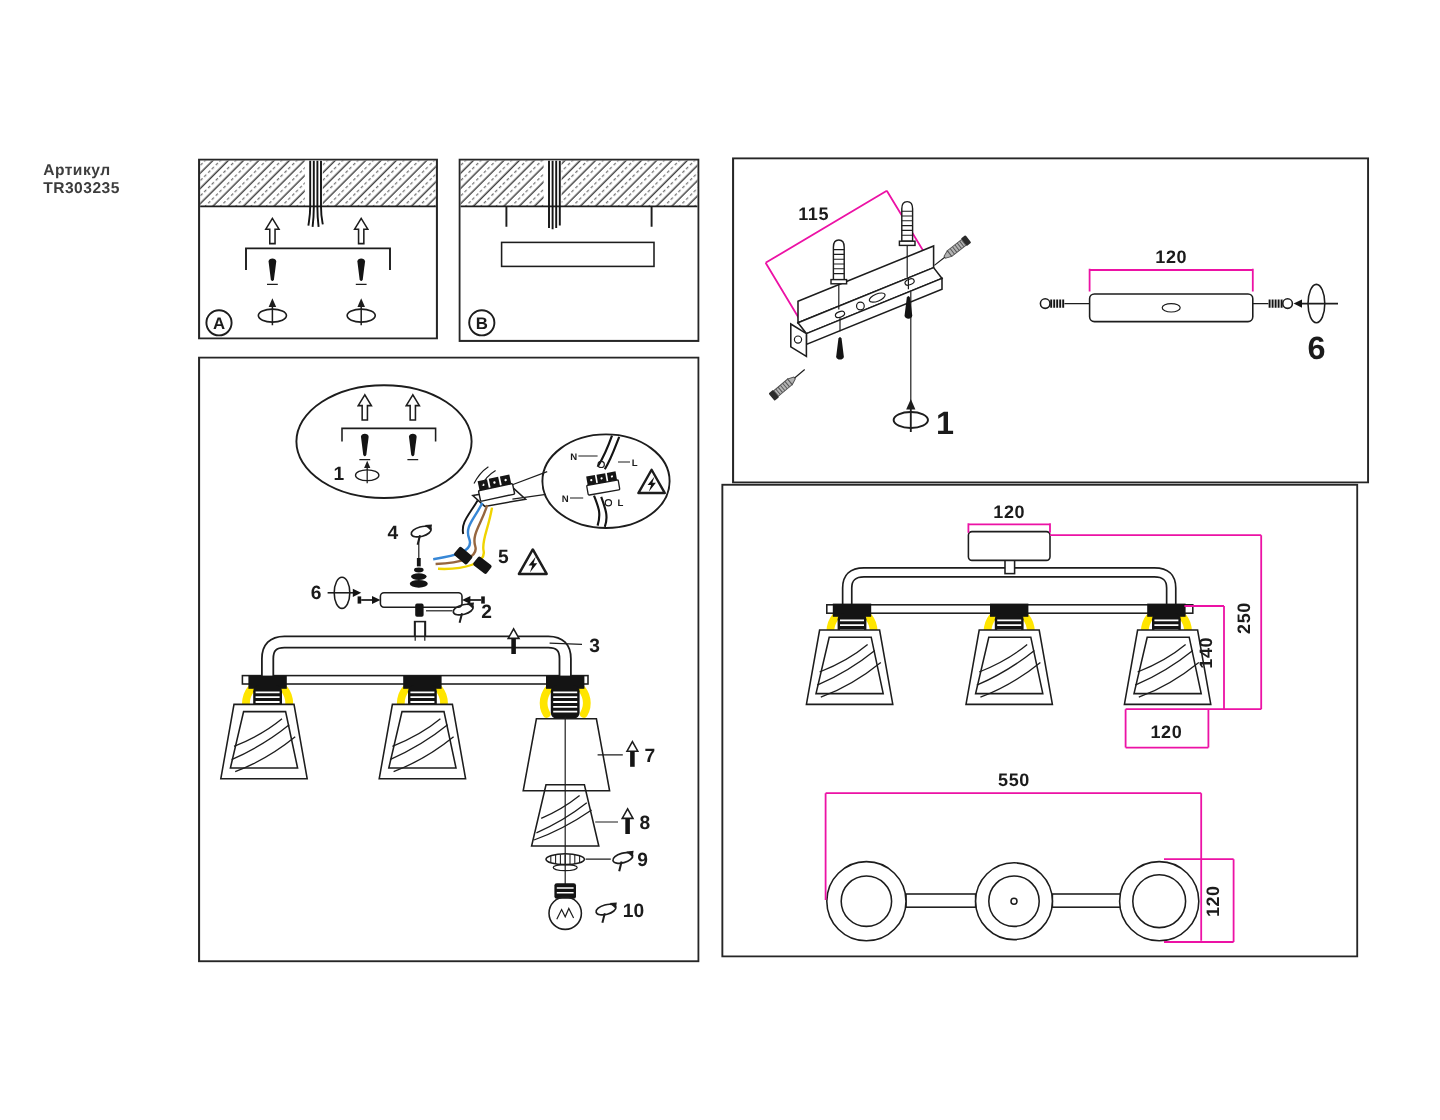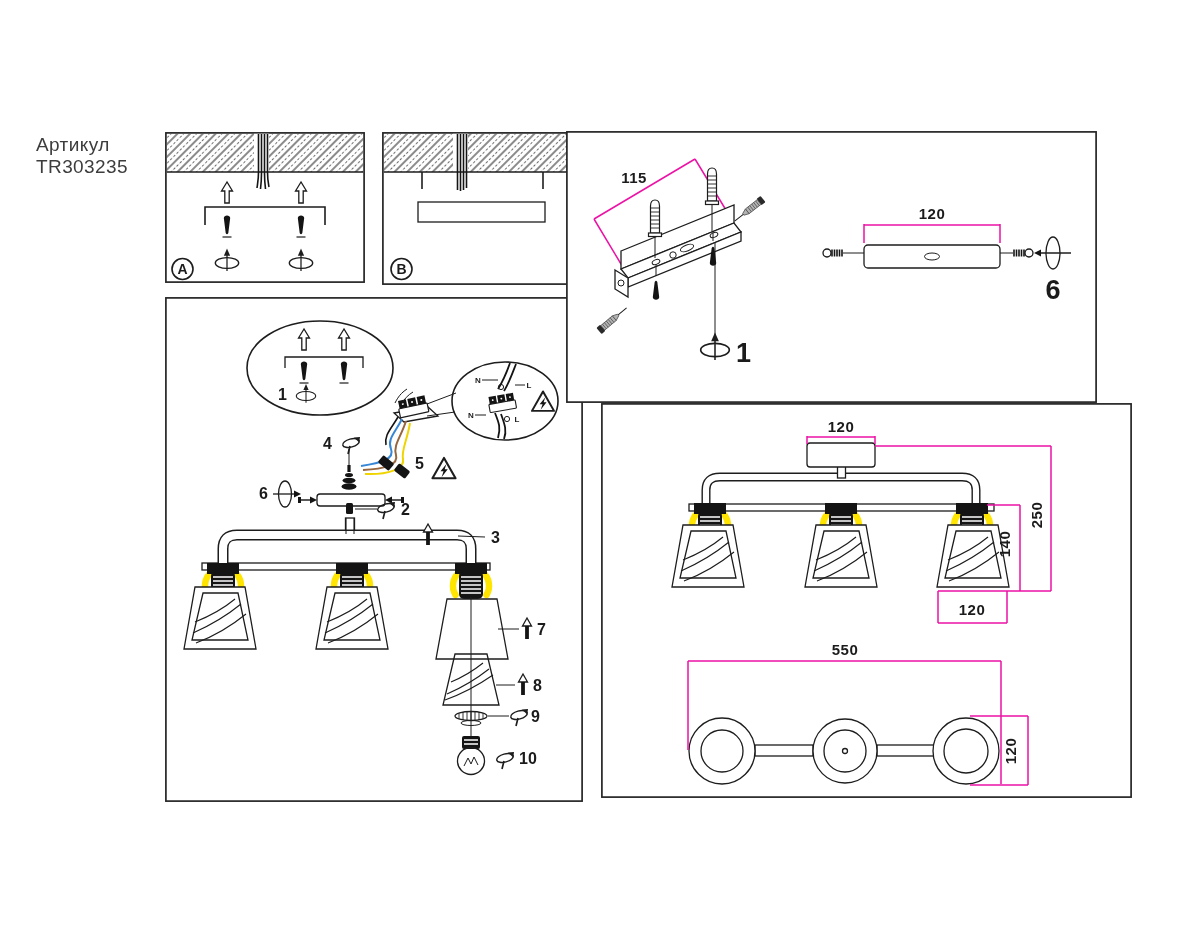--- a/index.html
+++ b/index.html
@@ -4,21 +4,21 @@
 <style>
   html,body{margin:0;padding:0;}
   body{
     width:1200px;height:933px;position:relative;background:#ffffff;
     font-family:"Liberation Sans",sans-serif;overflow:hidden;
   }
   .panel{position:absolute;}
   .panel svg{display:block;}
   .article{
     position:absolute;left:36px;top:134px;
-    font-size:19px;font-weight:normal;color:#3d3d3d;
+    font-size:13px;font-weight:bold;color:#3d3d3d;
     line-height:1.18;letter-spacing:.4px;
   }
   text{font-family:"Liberation Sans",sans-serif;fill:#1b1b1b;}
   .s15{font-size:15px;font-weight:bold;letter-spacing:.5px;}
   .s16{font-size:16px;font-weight:bold;}
   .s27{font-size:27px;font-weight:bold;}
   .s14{font-size:14px;font-weight:bold;}
   .s8{font-size:8px;font-weight:bold;}
   .ln{stroke:#1d1d1d;stroke-width:1.3;fill:none;}
   .ln2{stroke:#1d1d1d;stroke-width:1.6;fill:none;}
@@ -294,21 +294,21 @@
   <use href="#sym-uparrow-pin" transform="translate(358,388)"></use>
   <text class="s16" x="368" y="394">8</text>
   <line x1="323" y1="419" x2="344" y2="419" class="thin"></line>
   <use href="#sym-rot" transform="translate(354,418)"></use>
   <text class="s16" x="366" y="425">9</text>
   <use href="#sym-rot" transform="translate(340,461)"></use>
   <text class="s16" x="354" y="467">10</text>
 </svg>
 </div>
 
-<div class="panel" style="left:566px;top:131px">
+<div class="panel" style="left:610px;top:131px">
 <svg width="531" height="272" viewBox="0 0 531 272">
   <rect class="frame" x="0.9" y="0.9" width="529.2" height="270.2"></rect>
 
   <g>
     <path d="M28,88 L129,28 M28,88 L61,143 M129,28 L163,84" class="mag"></path>
     <text class="s15" x="68" y="52" text-anchor="middle">115</text>
   </g>
 
   <g>
     <polygon points="55,120 168,74 168,92 55,138" class="wht"></polygon>

